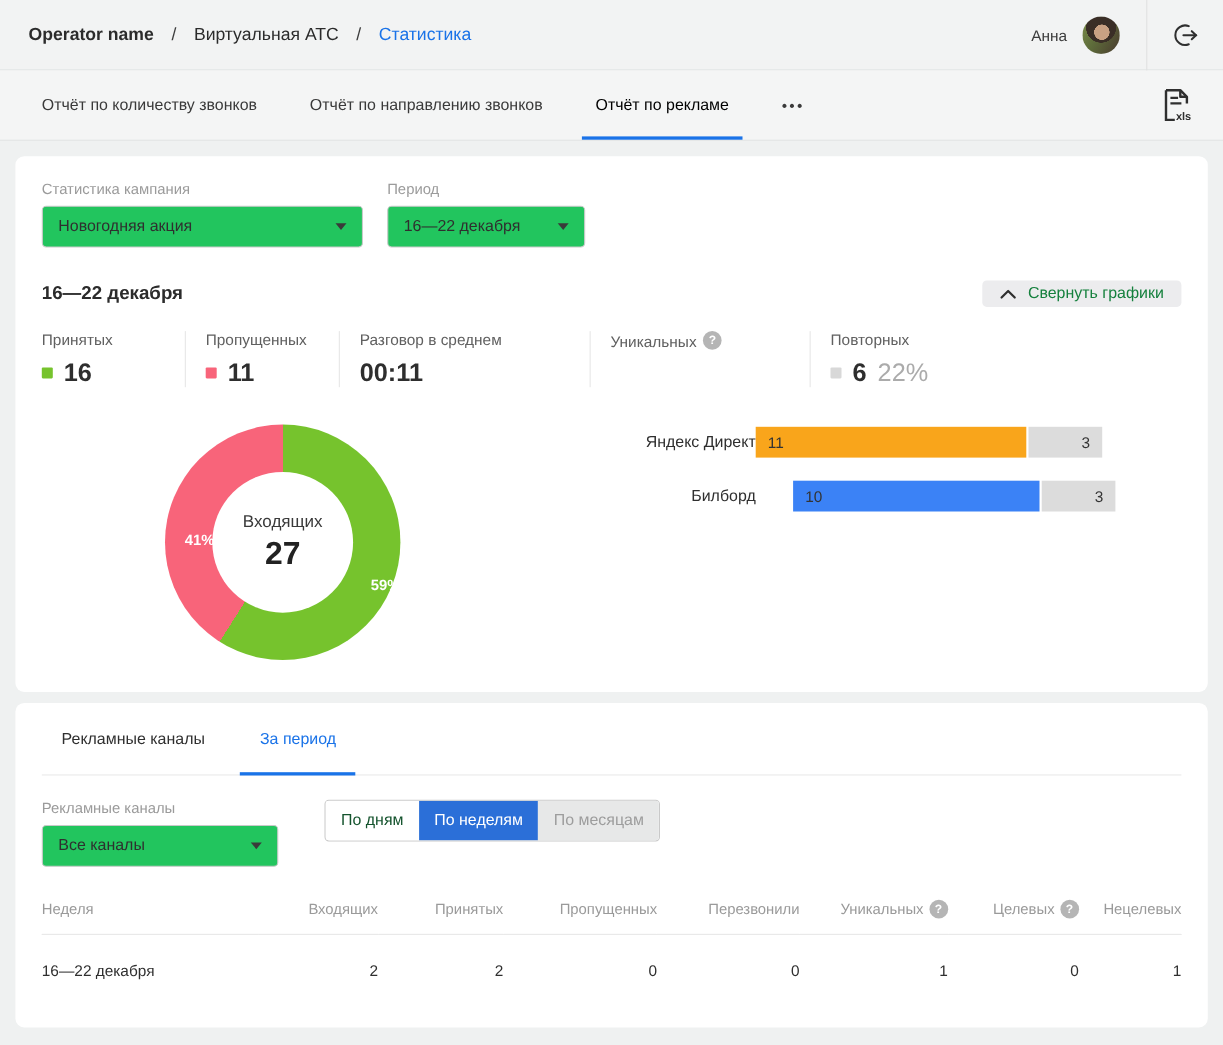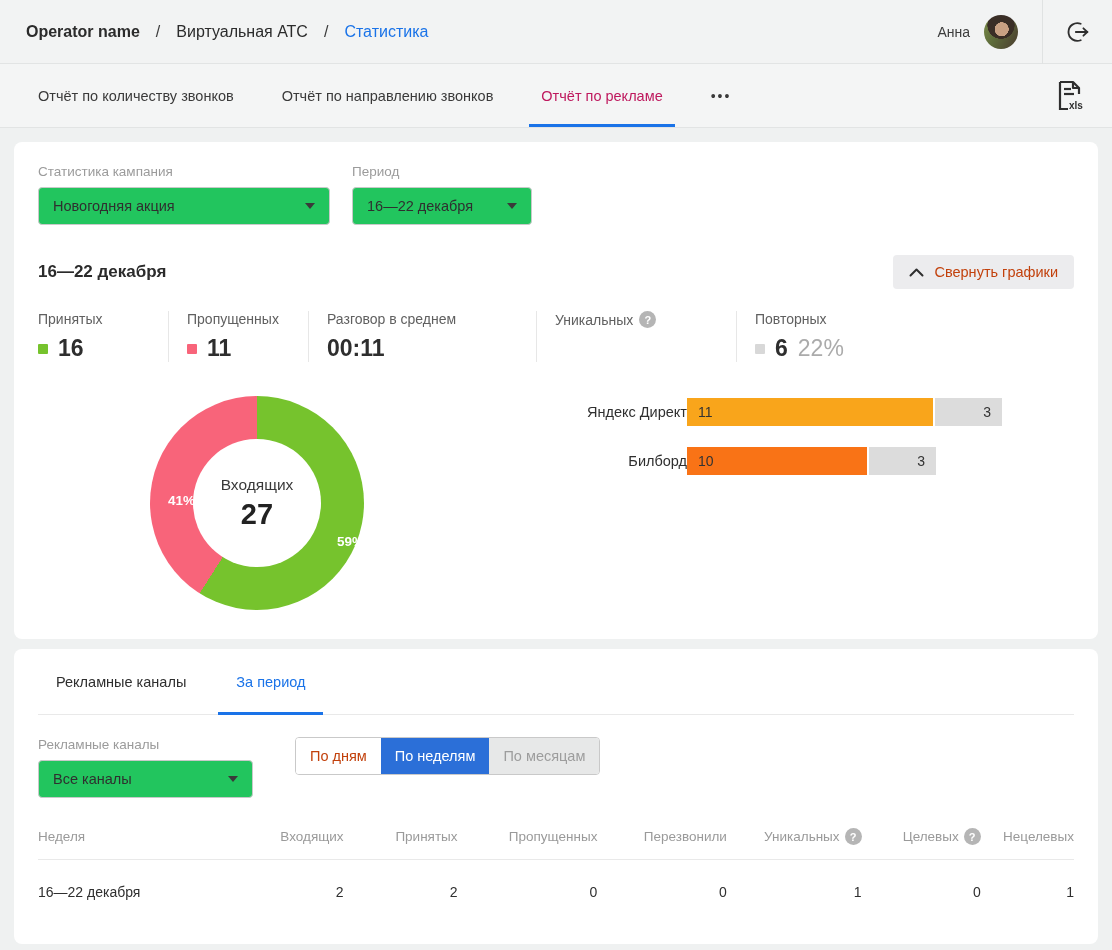--- a/index.html
+++ b/index.html
@@ -34,21 +34,21 @@
   
   .tabbar {
     height:64px; background:#f4f5f5; border-bottom:1px solid #e2e4e4;
     display:flex; align-items:stretch; padding:0 14px;
   }
   .tab {
     display:flex; align-items:center; padding:0 12px; margin:0 12px;
     font-size:14.5px; color:#3a3a3a; cursor:pointer;
     border-bottom:3px solid transparent; padding-top:3px;
   }
-  .tab.active { color:#be185d; border-bottom-color:#1a73e8;text-align:right; }
+  .tab.active { color:#000000; border-bottom-color:#1a73e8;text-align:right; }
   .tab-more { font-size:14px; letter-spacing:2px; color:#3a3a3a; }
   .xls-btn { margin-left:auto; display:flex; align-items:center; padding:0 14px; cursor:pointer; background:transparent; border:none; }
 
   
   .main { padding:14px; }
   .card { background:#fff; border-radius:8px; }
   .card1 { padding:22px 24px 27px; margin-bottom:10px; }
   .card2 { padding:0 24px 24px; }
 
   
@@ -62,21 +62,21 @@
   .w-campaign { width:292px; }
   .w-period { width:180px; }
   .w-channels { width:215px; }
   .caret-down { width:0; height:0; border-left:5px solid transparent; border-right:5px solid transparent; border-top:6px solid #3a3a3a; }
 
   
   .section-header { display:flex; align-items:center; justify-content:space-between; margin-bottom:22px; }
   .section-title { font-size:17px; font-weight:700; color:#2b2b2b; }
   .collapse-btn {
     display:flex; align-items:center; gap:10px; background:#ececee; border:none;
-    border-radius:4px; height:34px; padding:0 16px; font-size:14.5px; color:#c2410c; cursor:pointer;
+    border-radius:4px; height:24px; padding:0 16px; font-size:14.5px; color:#15803d; cursor:pointer;
     font-family:"Liberation Sans", sans-serif;
   }
 
   
   .stats-row { display:flex; margin-bottom:34px; }
   .stat { padding-right:14px; }
   .stat + .stat { border-left:1px solid #e7e7e7; padding-left:18px; }
   .stat-1 { width:130px; } .stat-2 { width:140px; } .stat-3 { width:228px; } .stat-4 { width:200px; } .stat-5 { flex:1; }
   .stat-label { font-size:14px; color:#606060; margin-bottom:8px; display:flex; align-items:center; gap:6px; }
   .stat-value-row { display:flex; align-items:center; gap:10px; }
@@ -111,21 +111,21 @@
   
   .subtabs { display:flex; border-bottom:1px solid #e9e9e9; height:66px; margin-bottom:22px; }
   .subtab {
     display:flex; align-items:center; padding:0 18px; margin-right:14px; font-size:14.5px;
     color:#2f2f2f; cursor:pointer; border-bottom:3px solid transparent; padding-top:3px; margin-bottom:-1px;
   }
   .subtab.active { color:#1a73e8; border-bottom-color:#1a73e8; }
 
   .filters-row2 { display:flex; gap:42px; margin-bottom:20px; }
   .segmented { display:inline-flex; border:1px solid #c9c9c9; border-radius:4px; overflow:hidden; height:38px; }
-  .segment { display:flex; align-items:center; padding:0 14px; font-size:14.5px; color:#c2410c; background:#fff; cursor:pointer; }
+  .segment { display:flex; align-items:center; padding:0 14px; font-size:14.5px; color:#14532d; background:#fff; cursor:pointer; }
   .segment.active { background:#2b6fd8; color:#fff; }
   .segment.disabled { background:#e7e8e8; color:#9d9d9d; }
 
   
   table { width:100%; border-collapse:collapse; }
   th { font-size:13.5px; font-weight:400; color:#9a9a9a; text-align:right; padding:10px 0 14px; border-bottom:1px solid #e9e9e9; }
   th:first-child { text-align:left; }
   td { font-size:14px; color:#2f2f2f; text-align:right; padding:24px 0 20px; }
   td:first-child { text-align:left; }
   .th-help { display:inline-flex; align-items:center; gap:5px; justify-content:flex-end; }
@@ -258,21 +258,21 @@
       </div>
 
       <div class="bars">
         <div class="bar-row">
           <span class="bar-label">Яндекс Директ</span>
           <div class="bar-seg bar-seg-a" style="background: rgb(249, 165, 27); width: 246px;">11</div>
           <div class="bar-seg bar-seg-b" style="background: rgb(220, 220, 220); width: 67px;">3</div>
         </div>
         <div class="bar-row">
           <span class="bar-label">Билборд</span>
-          <div class="bar-seg bar-seg-a" style="background: #f97316; width: 180px;">10</div>
+          <div class="bar-seg bar-seg-a" style="background: #3b82f6; width: 224px; margin-left: 34px;">10</div>
           <div class="bar-seg bar-seg-b" style="background: rgb(220, 220, 220); width: 67px;">3</div>
         </div>
       </div>
     </div>
   </div>
 
   <div class="card card2">
 
     <div class="subtabs">
       <div class="subtab">Рекламные каналы</div>

